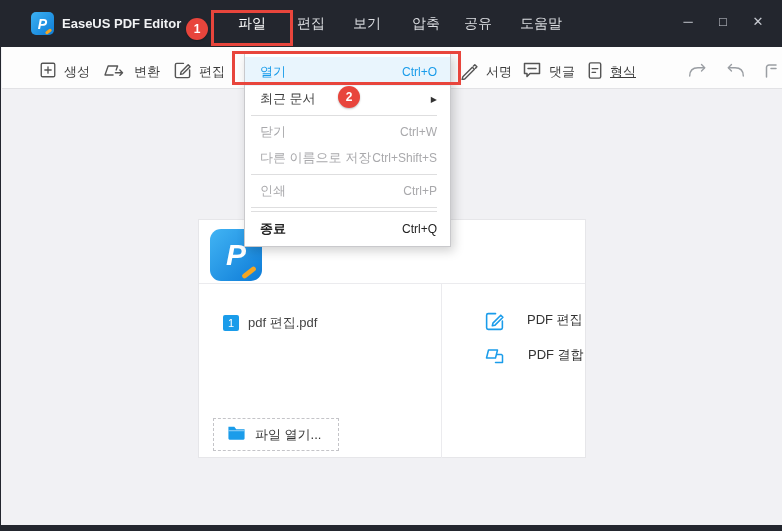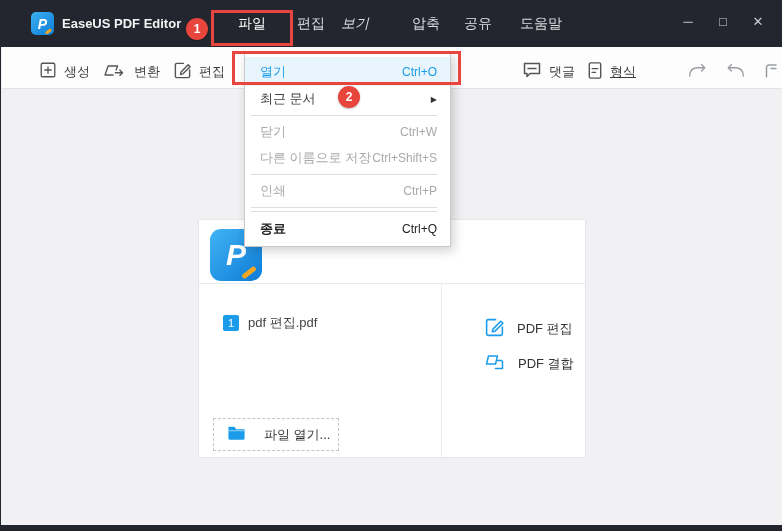--- a/index.html
+++ b/index.html
@@ -13,21 +13,21 @@
               background:#23262e; z-index:5; }
   .app-logo { position:absolute; left:30px; top:12px; width:23px; height:23px;
               border-radius:5px; background:linear-gradient(135deg,#3cb1f2,#0e7cd6);
               color:#fff; font-weight:bold; font-size:14px; font-style:italic;
               display:flex; align-items:center; justify-content:center; }
   .app-logo::after { content:""; position:absolute; right:2px; bottom:2px; width:7px; height:3px;
               background:#f5a623; border-radius:2px; transform:rotate(-35deg); }
   .app-title { position:absolute; left:61px; top:16px; color:#f2f3f5; font-size:13px; font-weight:bold; }
   .menubar-item { position:absolute; top:15px; color:#dcdee2; font-size:14px; cursor:default; }
   .mb-0 { left:237px; color:#ffffff; }
-  .mb-1 { left:296px; } .mb-2 { left:340px;font-style:italic; } .mb-3 { left:411px; }
+  .mb-1 { left:296px; } .mb-2 { left:352px; } .mb-3 { left:411px; }
   .mb-4 { left:463px; } .mb-5 { left:519px; }
   .win-controls { position:absolute; right:14px; top:10px; display:flex; gap:13px; }
   .win-btn { width:22px; height:22px; display:flex; align-items:center; justify-content:center;
              color:#c8cbd2; font-size:13px; }
 
   
   .toolbar { position:absolute; left:1px; top:47px; width:780px; height:42px; background:#fdfdfd;
              border-bottom:1px solid #e2e2e5; }
   .tool-item { position:absolute; top:0; height:42px; display:flex; align-items:center; gap:7px;
                padding-top:7px; color:#3c3c3c; font-size:13px; }
@@ -48,23 +48,23 @@
   .big-logo::after { content:""; position:absolute; right:5px; bottom:6px; width:16px; height:5px;
               background:#f5a623; border-radius:3px; transform:rotate(-38deg); }
   .card-body { display:flex; height:174px; }
   .card-left { position:relative; width:243px; border-right:1px solid #ebebee; }
   .recent-row { position:absolute; left:24px; top:30px; display:flex; align-items:center; gap:9px; }
   .file-badge { width:16px; height:16px; background:#1a9cea; color:#fff; font-size:11px;
                 border-radius:2px; display:flex; align-items:center; justify-content:center; }
   .file-name { font-size:13px; color:#444; }
   .open-btn { position:absolute; left:14px; bottom:7px; width:126px; height:33px;
               border:1px dashed #c4c4c8; background:#fff; display:flex; align-items:center;
-              gap:18px; padding-left:13px; font-size:13px; color:#333; cursor:pointer; }
+              gap:9px; padding-left:13px; font-size:13px; color:#333; cursor:pointer; }
   .card-right { flex:1; padding:27px 0 0 42px; }
-  .qa-row { height:35px; display:flex; align-items:center; gap:12px; font-size:13px; color:#333; cursor:pointer; }
+  .qa-row { height:35px; display:flex; align-items:flex-start; gap:22px; font-size:13px; color:#333; cursor:pointer; }
   .qa-row svg { stroke:#1a9cea; fill:none; stroke-width:1.5; stroke-linecap:round; stroke-linejoin:round; }
 
   
   .dropdown { position:absolute; left:243px; top:53px; width:207px; background:#fff;
               border:1px solid #c9c9cc; box-shadow:3px 4px 10px rgba(0,0,0,.18);
               padding:3px 0 4px 0; z-index:10; }
   .mi { height:26px; display:flex; align-items:center; justify-content:space-between;
         padding:0 13px 0 15px; font-size:13px; color:#3a3a3a; cursor:pointer; }
   .mi .sc { font-size:12px; color:#a9a9ac; }
   .mi.active { height:29px; background:#e9f5fd; color:#1a9cea; }
@@ -129,20 +129,29 @@
     </div>
     <div class="tool-item t-2">
       <span>
         <svg width="19" height="19" viewBox="0 0 20 20">
             <path d="M17.5 9.5 V16 a1.5 1.5 0 0 1 -1.5 1.5 H4 A1.5 1.5 0 0 1 2.5 16 V4 A1.5 1.5 0 0 1 4 2.5 h7"></path>
             <path d="M8.5 11.5 L16 4 l2 2 L10.5 13.5 l-2.6.6z"></path>
           </svg>
       </span>
       <span>편집</span>
     </div>
+    <div class="tool-item t-3">
+      <span>
+        <svg width="19" height="19" viewBox="0 0 20 20">
+            <path d="M3 16.5 L13 6.5 l2.2 2.2 L5 18.9 l-2.8.7z"></path>
+            <path d="M14.2 5.3 l1.4-1.4 2.2 2.2-1.4 1.4"></path>
+          </svg>
+      </span>
+      <span>서명</span>
+    </div>
     <div class="tool-item t-4">
       <span>
         <svg width="20" height="18" viewBox="0 0 20 18">
             <path d="M2.5 2.5 h15 v10 h-9.5 l-3 3 v-3 h-2.5 z"></path>
             <path d="M6 7.5 h8"></path>
           </svg>
       </span>
       <span>댓글</span>
     </div>
     <div class="tool-item t-5">

